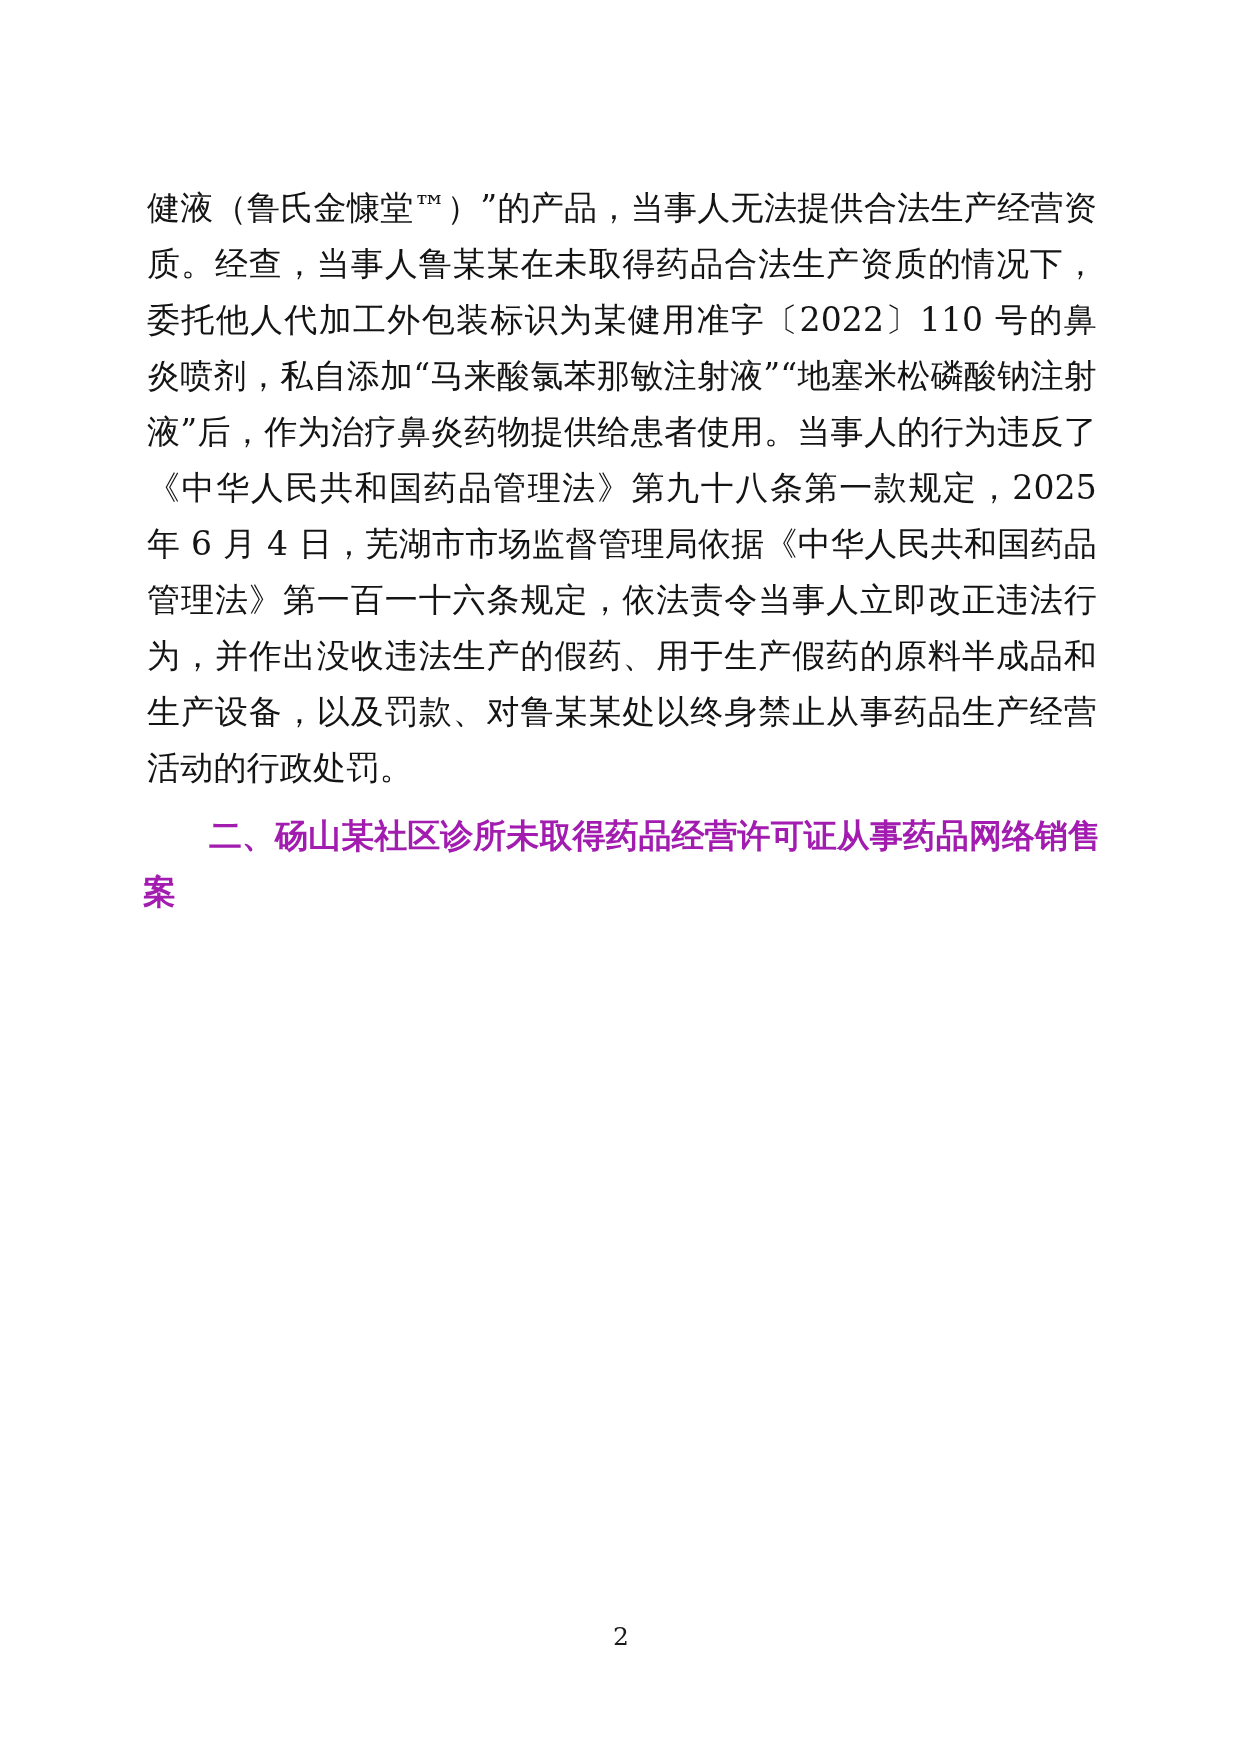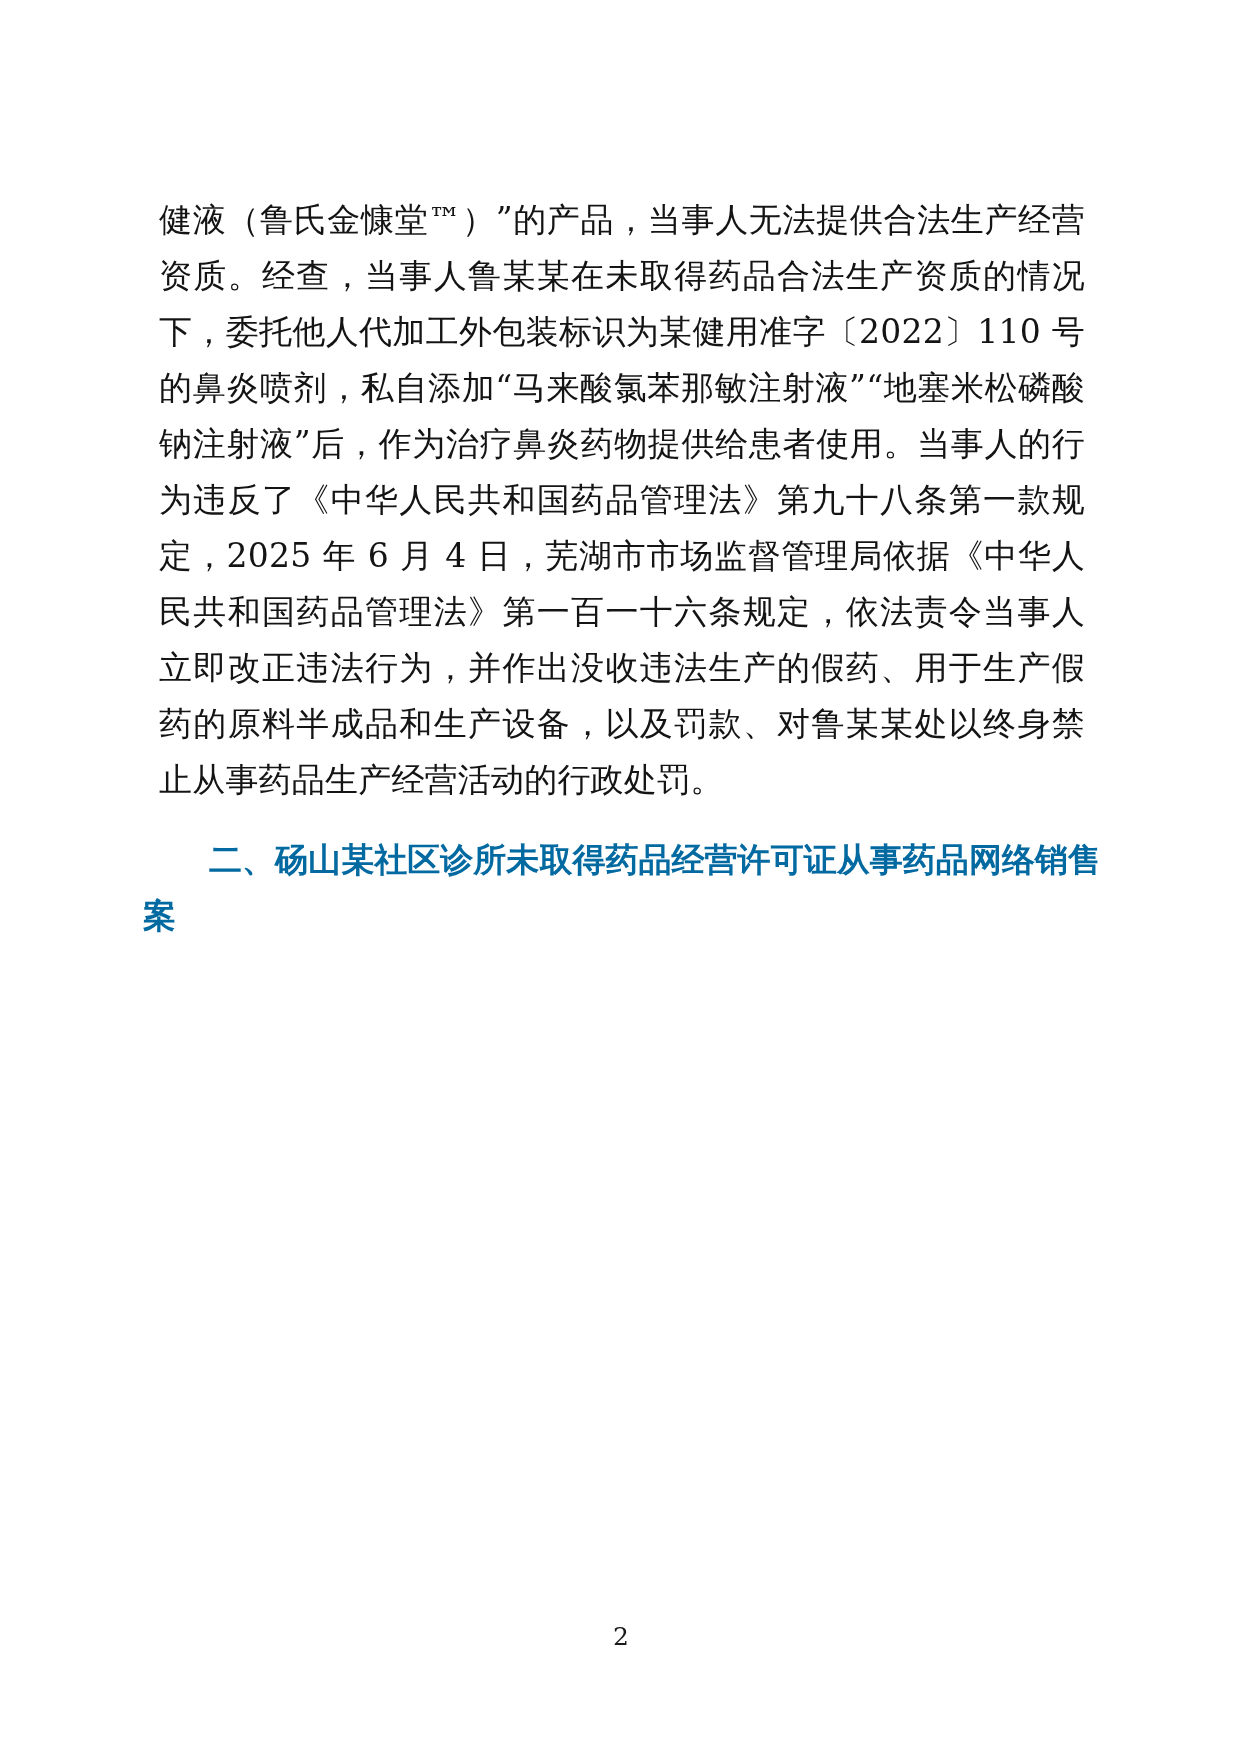--- a/index.html
+++ b/index.html
@@ -35,41 +35,41 @@
 
   
   .para {
     font-family: "DejaVu Serif", "Liberation Serif", serif;
     font-size: 33px;
     line-height: 56px;
     text-align: justify;
     text-align-last: left;
     text-justify: inter-character;
     letter-spacing: 0.2px;
-    margin: 16px;
+    margin: 4px;
     color: #141414;
     font-weight: 400;
   }
 
   .para.indent {
     text-indent: 66px;
   }
 
   
   .heading {
     font-family: "DejaVu Sans", "Liberation Sans", sans-serif;
     font-size: 33px;
     line-height: 56px;
     font-weight: 700;
     text-align: justify;
     text-align-last: left;
     text-justify: inter-character;
     text-indent: 66px;
     margin: 0;
-    color: #0369a1;
+    color: #a21caf;
     letter-spacing: 0px;
   }
 
   .block-gap {
     height: 8px;
   }
 
   .footer {
     position: absolute;
     left: 0;

